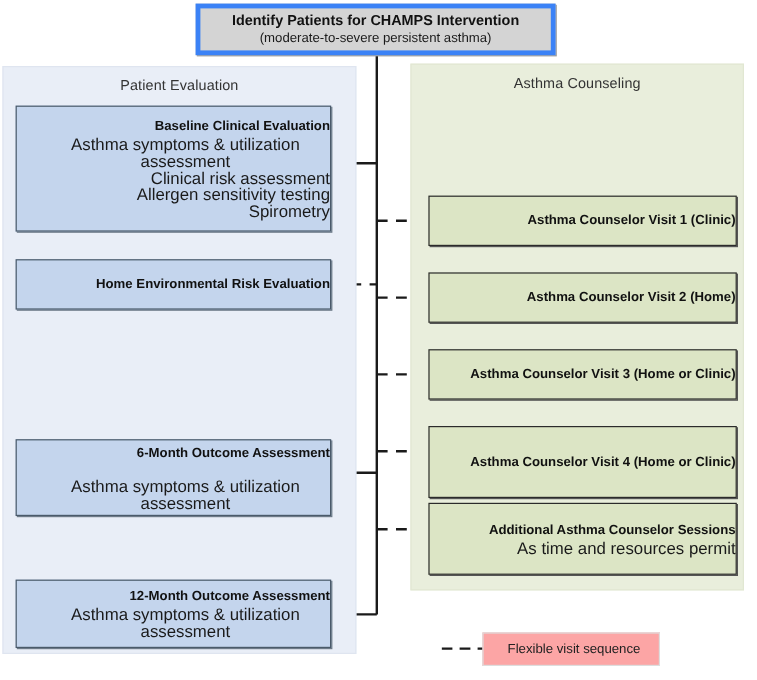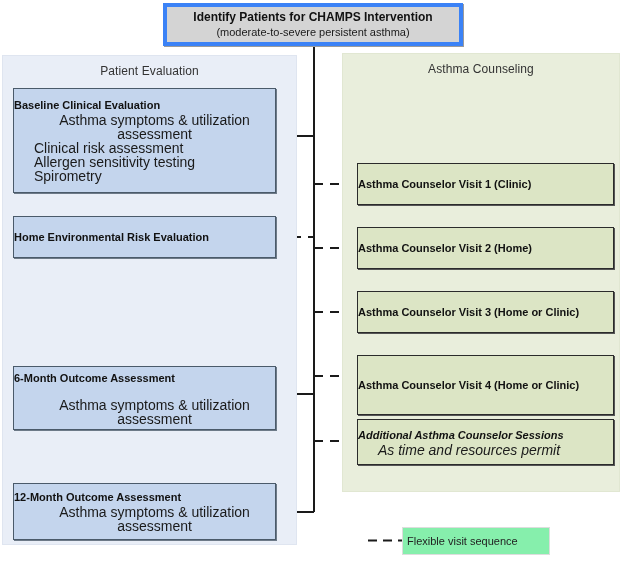--- a/index.html
+++ b/index.html
@@ -80,21 +80,21 @@
     color: #333333;
     letter-spacing: 0.1px;
   }
 
   
   .node {
     position: absolute;
     box-sizing: border-box;
     display: flex;
     flex-direction: column;
-    align-items: flex-start;
+    align-items: flex-end;
     justify-content: center;
     text-align: center;
     color: #111111;
   }
   .node-blue {
     background: #c4d5ed;
     border: 1px solid #4a5a6a;
     box-shadow: 1px 1px 0 0 #6d7a88;
   }
   .node-green {
@@ -124,26 +124,26 @@
     pointer-events: none;
   }
 
   
   .legend-box {
     position: absolute;
     left: 402px;
     top: 527px;
     width: 148px;
     height: 28px;
-    background: #86efac;
+    background: #fca5a5;
     border: 1px solid #dddddd;
     box-sizing: border-box;
     display: flex;
     align-items: center;
-    padding-left: 4px;
+    padding-left: 20px;
   }
   .legend-label {
     font-size: 11px;
     color: #222222;
   }
   .legend-dashes {
     position: absolute;
     left: 368px;
     top: 539px;
     width: 40px;
@@ -222,21 +222,21 @@
   </div>
 
   <div class="node node-green" style="left:357px; top:291px; width:257px; height:42px;">
     <div class="node-title">Asthma Counselor Visit 3 (Home or Clinic)</div>
   </div>
 
   <div class="node node-green" style="left:357px; top:355px; width:257px; height:60px;">
     <div class="node-title">Asthma Counselor Visit 4 (Home or Clinic)</div>
   </div>
 
-  <div class="node node-green" style="left:357px; top:419px; width:257px; height:46px;font-style:italic;">
+  <div class="node node-green" style="left:357px; top:419px; width:257px; height:60px;">
     <div class="node-title">Additional Asthma Counselor Sessions</div>
     <div class="node-line">As time and resources permit</div>
   </div>
 
   <svg class="legend-dashes" viewBox="0 0 40 3" xmlns="http://www.w3.org/2000/svg">
     <line x1="0" y1="1.5" x2="40" y2="1.5" stroke="#1a1a1a" stroke-width="2" stroke-dasharray="9,6"></line>
   </svg>
   <div class="legend-box">
     <span class="legend-label">Flexible visit sequence</span>
   </div>

